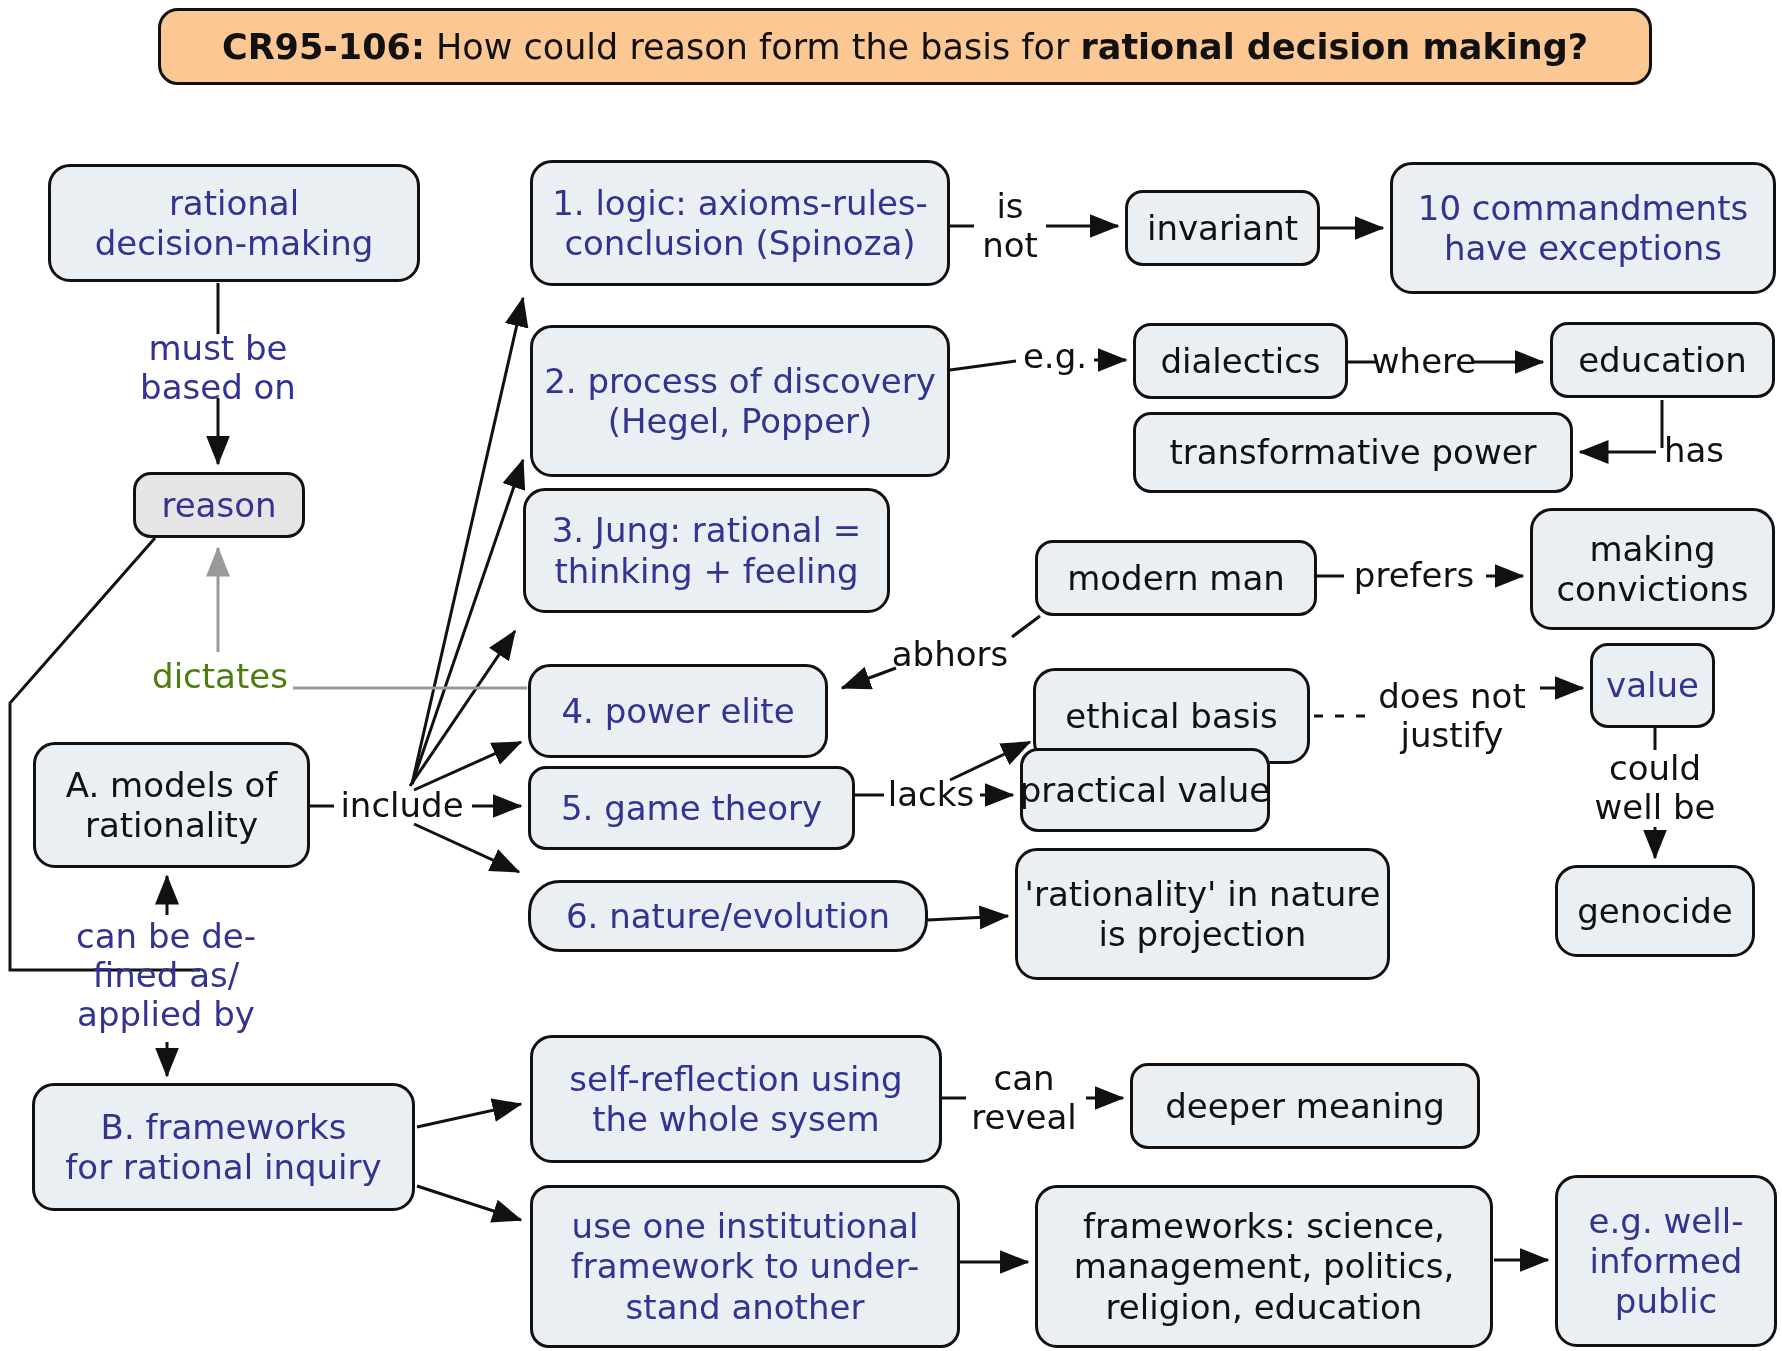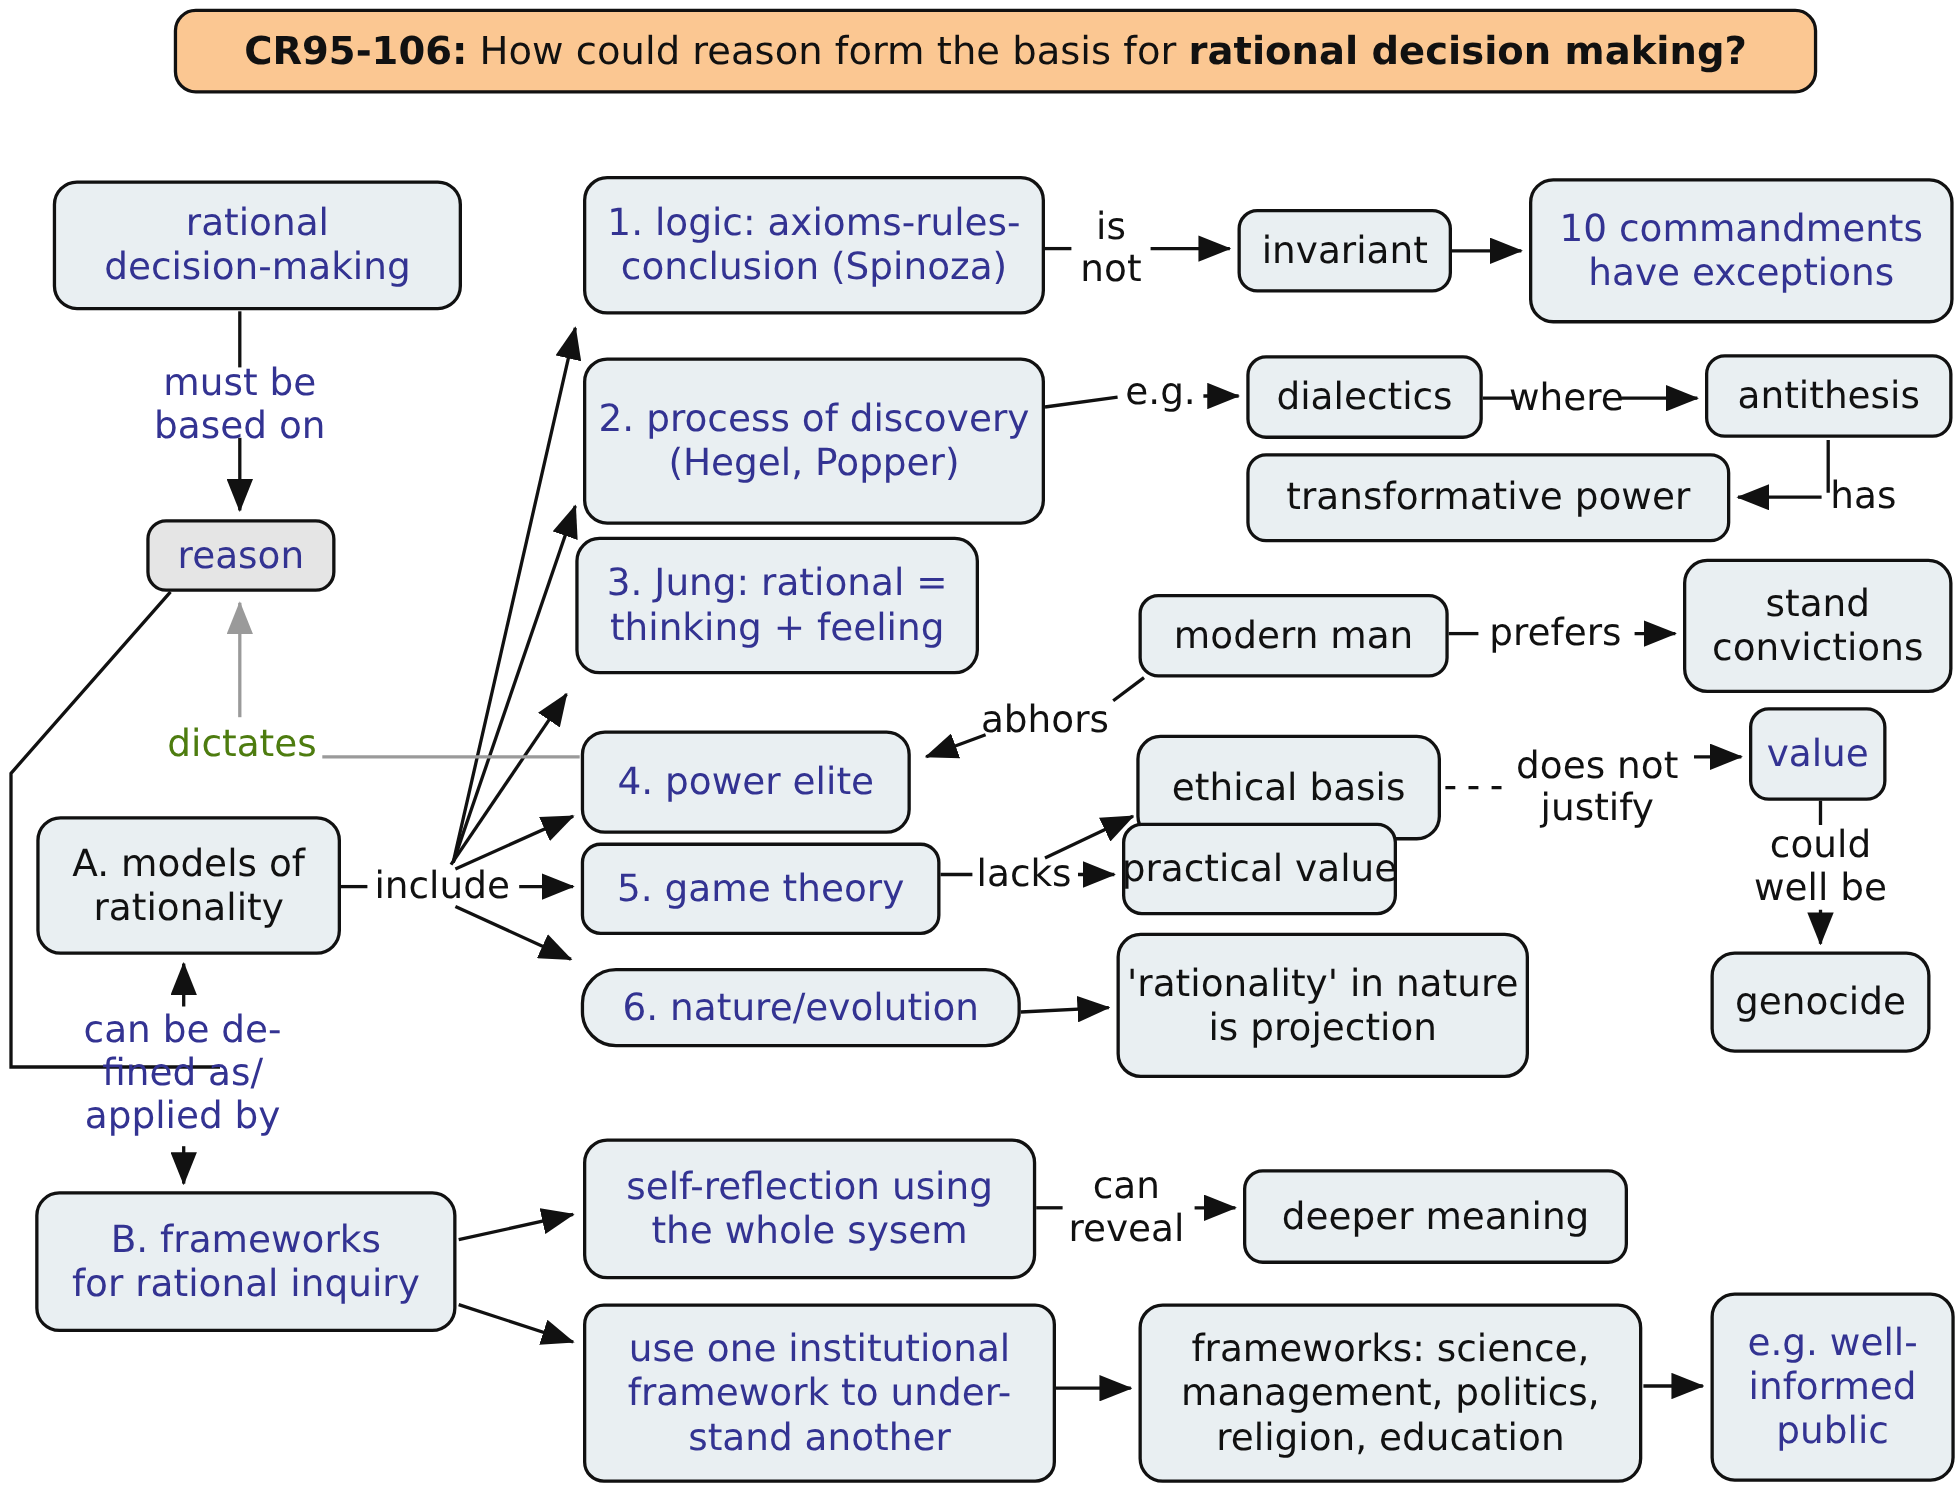--- a/index.html
+++ b/index.html
@@ -99,24 +99,24 @@
 (Hegel, Popper)</span></div>
       <div class="node blue" style="left: 523px; top: 488px; width: 367px; height: 125px;"><span>3. Jung: rational =
 thinking + feeling</span></div>
       <div class="node blue" style="left: 528px; top: 664px; width: 300px; height: 94px;"><span>4. power elite</span></div>
       <div class="node blue" style="left: 528px; top: 766px; width: 327px; height: 84px; border-radius: 18px;"><span>5. game theory</span></div>
       <div class="node blue" style="left: 528px; top: 880px; width: 400px; height: 72px; border-radius: 32px;"><span>6. nature/evolution</span></div>
       <div class="node" style="left: 1125px; top: 190px; width: 195px; height: 76px; border-radius: 18px;"><span>invariant</span></div>
       <div class="node blue" style="left: 1390px; top: 162px; width: 386px; height: 132px;"><span>10 commandments
 have exceptions</span></div>
       <div class="node" style="left: 1133px; top: 323px; width: 215px; height: 76px; border-radius: 18px;"><span>dialectics</span></div>
-      <div class="node" style="left: 1550px; top: 322px; width: 225px; height: 76px; border-radius: 18px;"><span>antithesis</span></div>
+      <div class="node" style="left: 1550px; top: 322px; width: 225px; height: 76px; border-radius: 18px;"><span>education</span></div>
       <div class="node" style="left: 1133px; top: 412px; width: 440px; height: 81px; border-radius: 18px;"><span>transformative power</span></div>
       <div class="node" style="left: 1035px; top: 540px; width: 282px; height: 76px; border-radius: 18px;"><span>modern man</span></div>
-      <div class="node" style="left: 1530px; top: 508px; width: 245px; height: 122px;"><span>stand
+      <div class="node" style="left: 1530px; top: 508px; width: 245px; height: 122px;"><span>making
 convictions</span></div>
       <div class="node" style="left: 1033px; top: 668px; width: 277px; height: 96px;"><span>ethical basis</span></div>
       <div class="node blue" style="left: 1590px; top: 643px; width: 125px; height: 85px; border-radius: 18px;"><span>value</span></div>
       <div class="node" style="left: 1020px; top: 748px; width: 250px; height: 84px; border-radius: 18px;"><span>practical value</span></div>
       <div class="node" style="left: 1015px; top: 848px; width: 375px; height: 132px;"><span>'rationality' in nature
 is projection</span></div>
       <div class="node" style="left: 1555px; top: 865px; width: 200px; height: 92px;"><span>genocide</span></div>
       <div class="node blue" style="left: 530px; top: 1035px; width: 412px; height: 128px;"><span>self-reflection using
 the whole sysem</span></div>
       <div class="node" style="left: 1130px; top: 1063px; width: 350px; height: 86px; border-radius: 18px;"><span>deeper meaning</span></div>

